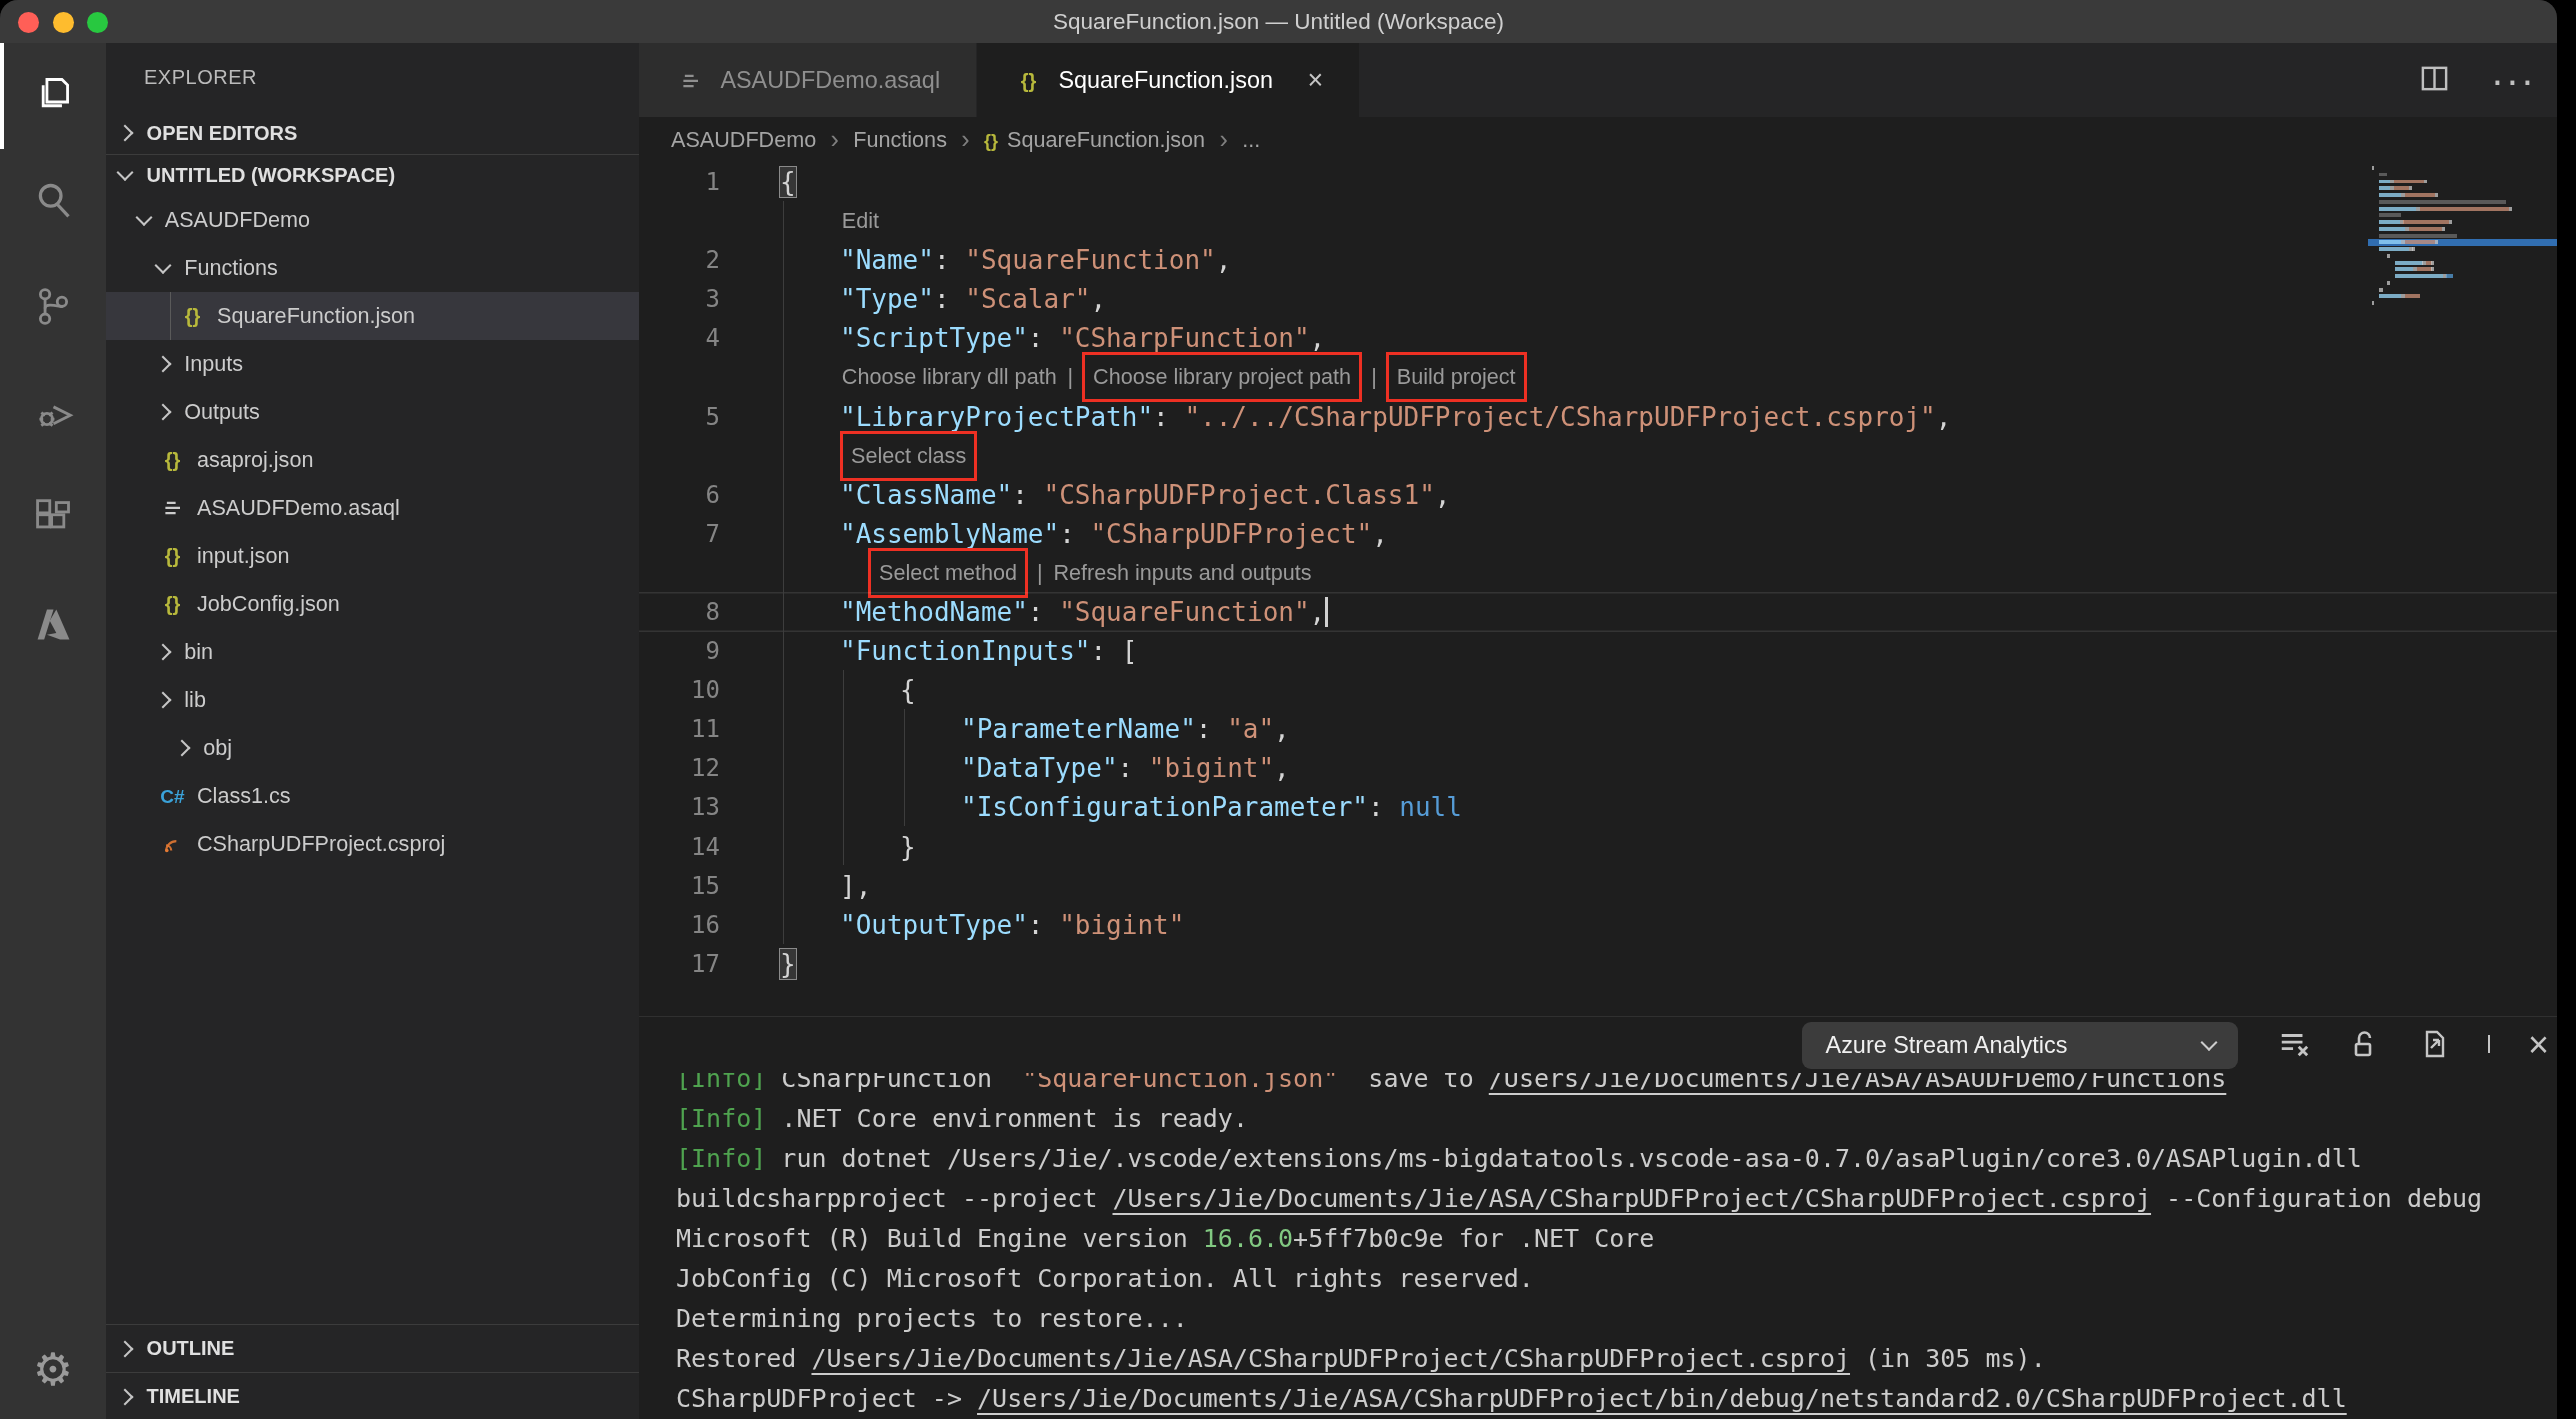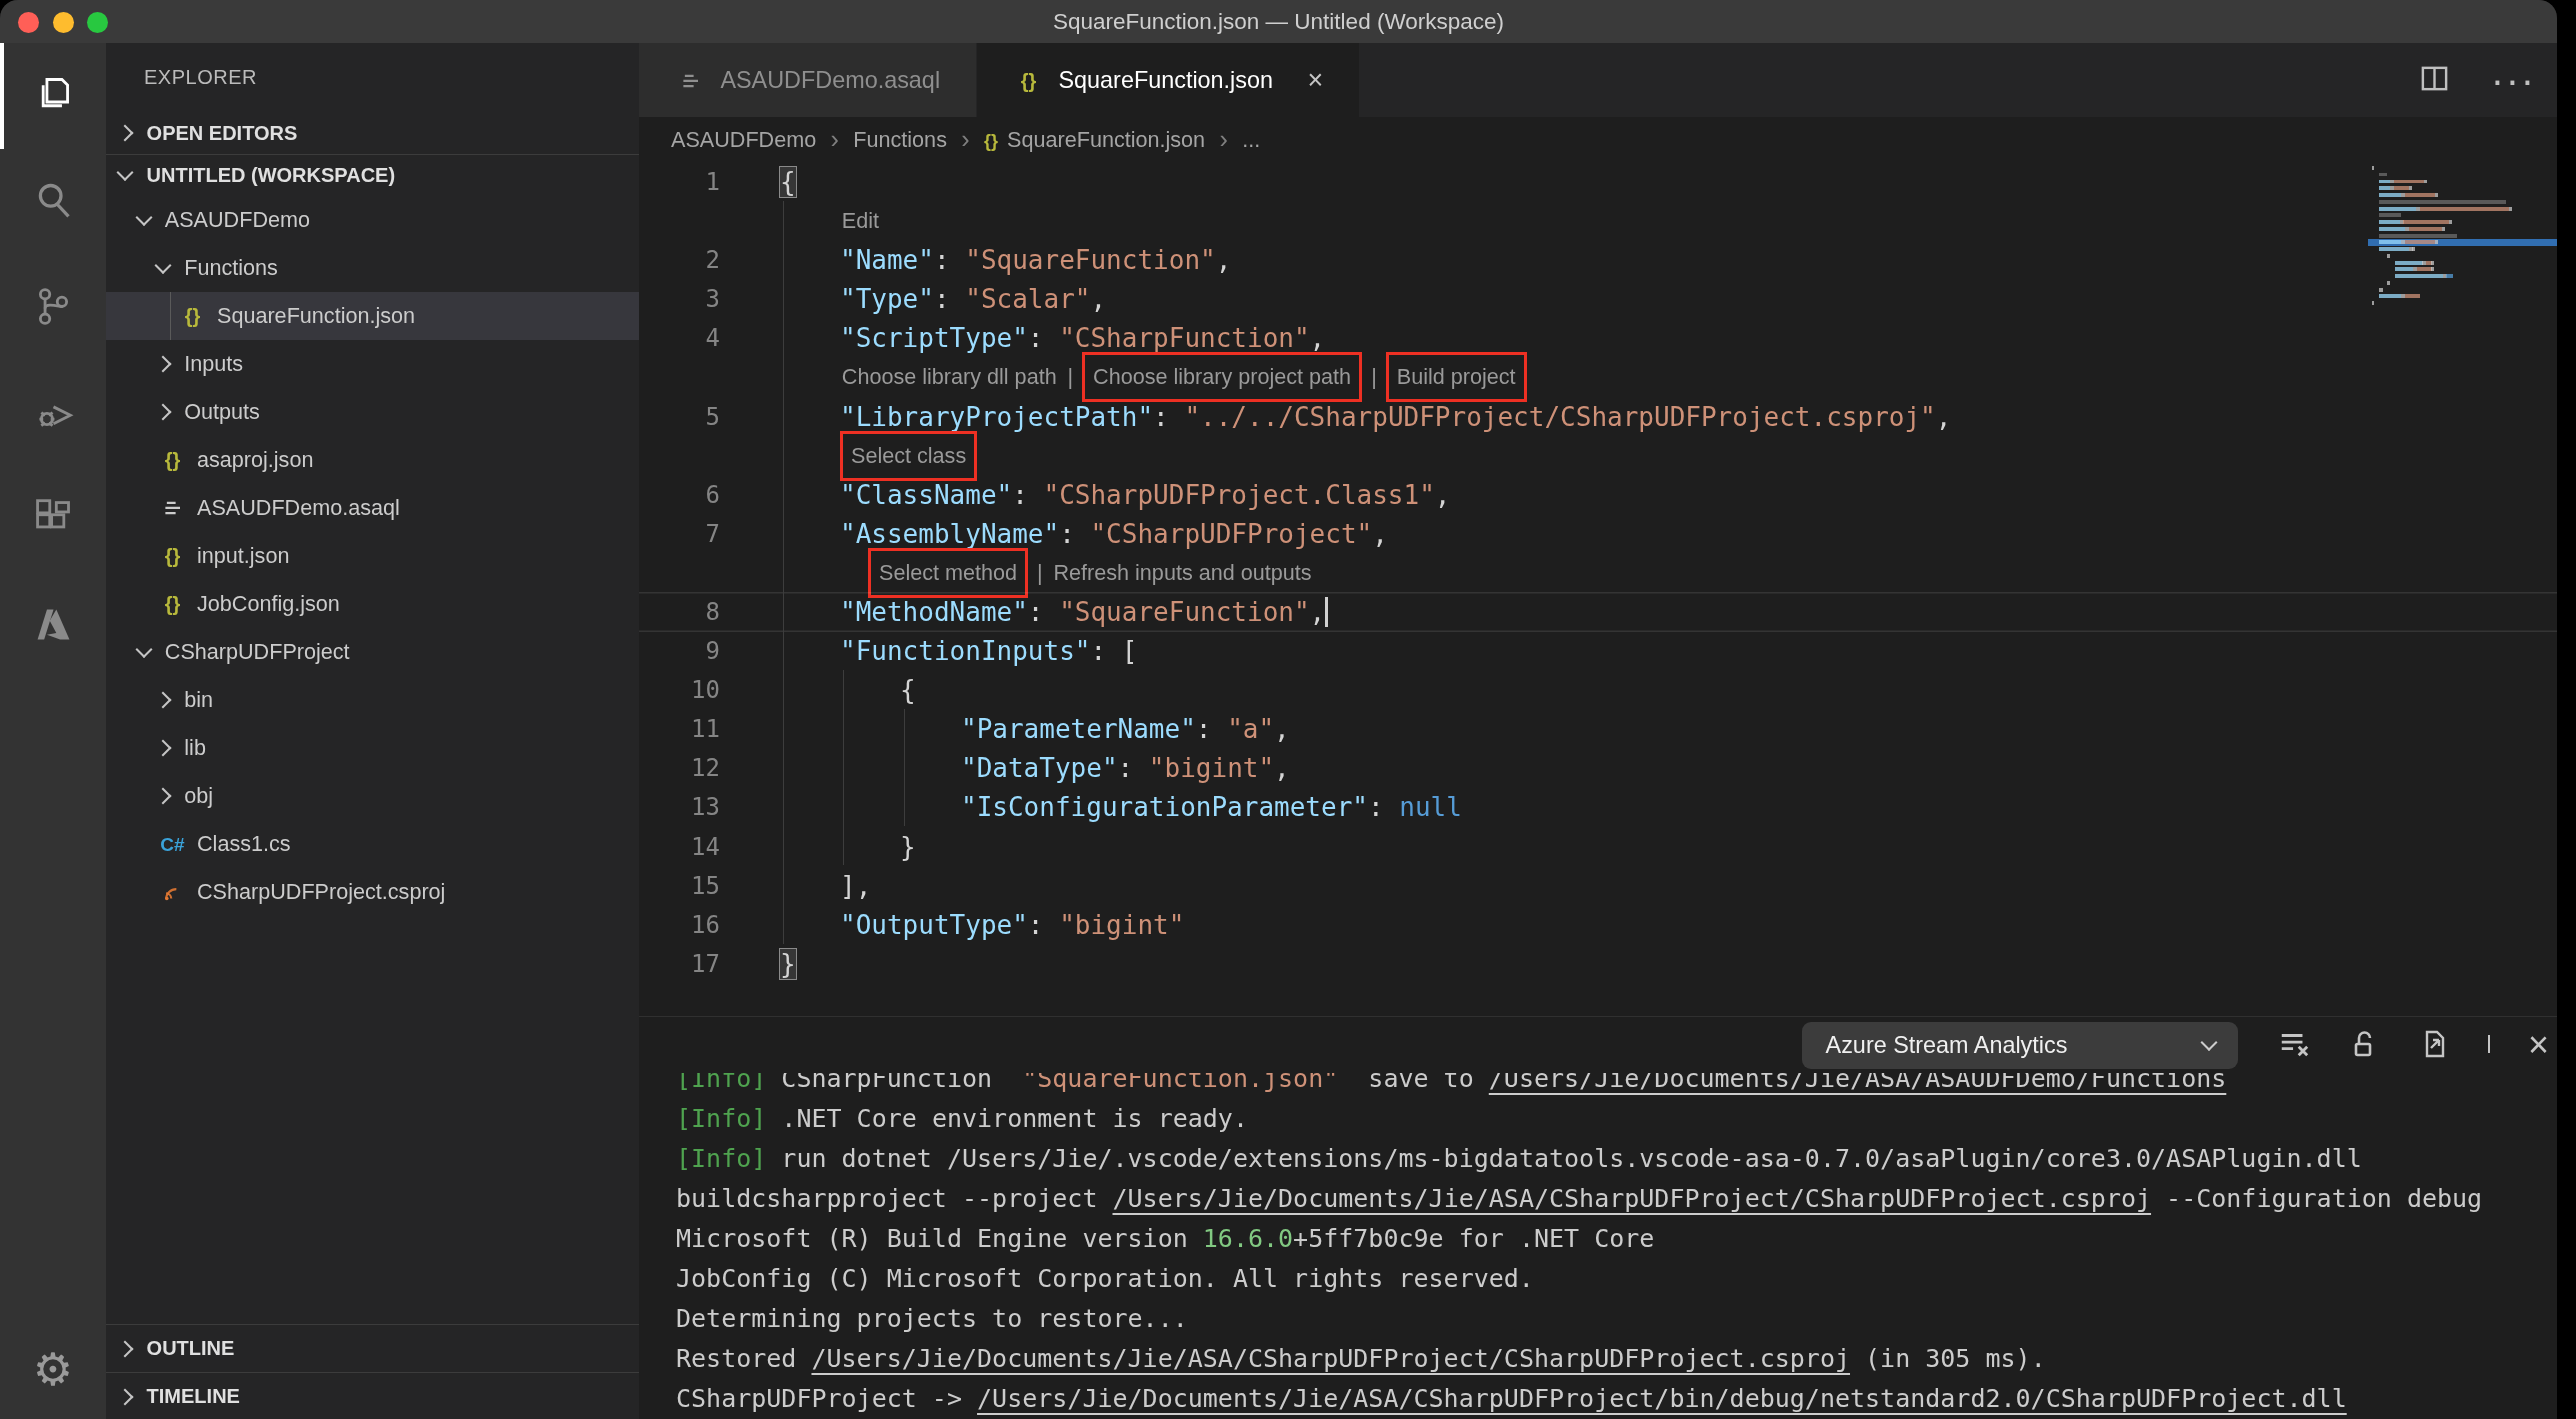--- a/index.html
+++ b/index.html
@@ -209,33 +209,29 @@
           <span>ASAUDFDemo.asaql</span>
         </div>
         <div class="tree-row" style="padding-left: 51px;">
           <span class="ficon"><span class="json-ic">{}</span></span>
           <span>input.json</span>
         </div>
         <div class="tree-row" style="padding-left: 51px;">
           <span class="ficon"><span class="json-ic">{}</span></span>
           <span>JobConfig.json</span>
         </div>
-        <div class="tree-row" style="padding-left: 31.5px;">
-          <span class="chev down"></span>
-          <span>CSharpUDFProject</span>
-        </div>
         <div class="tree-row" style="padding-left: 51px;">
           <span class="chev right"></span>
           <span>bin</span>
         </div>
         <div class="tree-row" style="padding-left: 51px;">
           <span class="chev right"></span>
           <span>lib</span>
         </div>
-        <div class="tree-row" style="padding-left: 51px;">
+        <div class="tree-row" style="padding-left: 70px;">
           <span class="chev right"></span>
           <span>obj</span>
         </div>
         <div class="tree-row" style="padding-left: 51px;">
           <span class="ficon"><span class="cs-ic">C#</span></span>
           <span>Class1.cs</span>
         </div>
         <div class="tree-row" style="padding-left: 51px;">
           <span class="ficon"><svg viewBox="0 0 32 32" fill="none" stroke="#e37933" stroke-width="3">
               <path d="M7 25 a14 14 0 0 1 14 -14" opacity=".9"></path>

